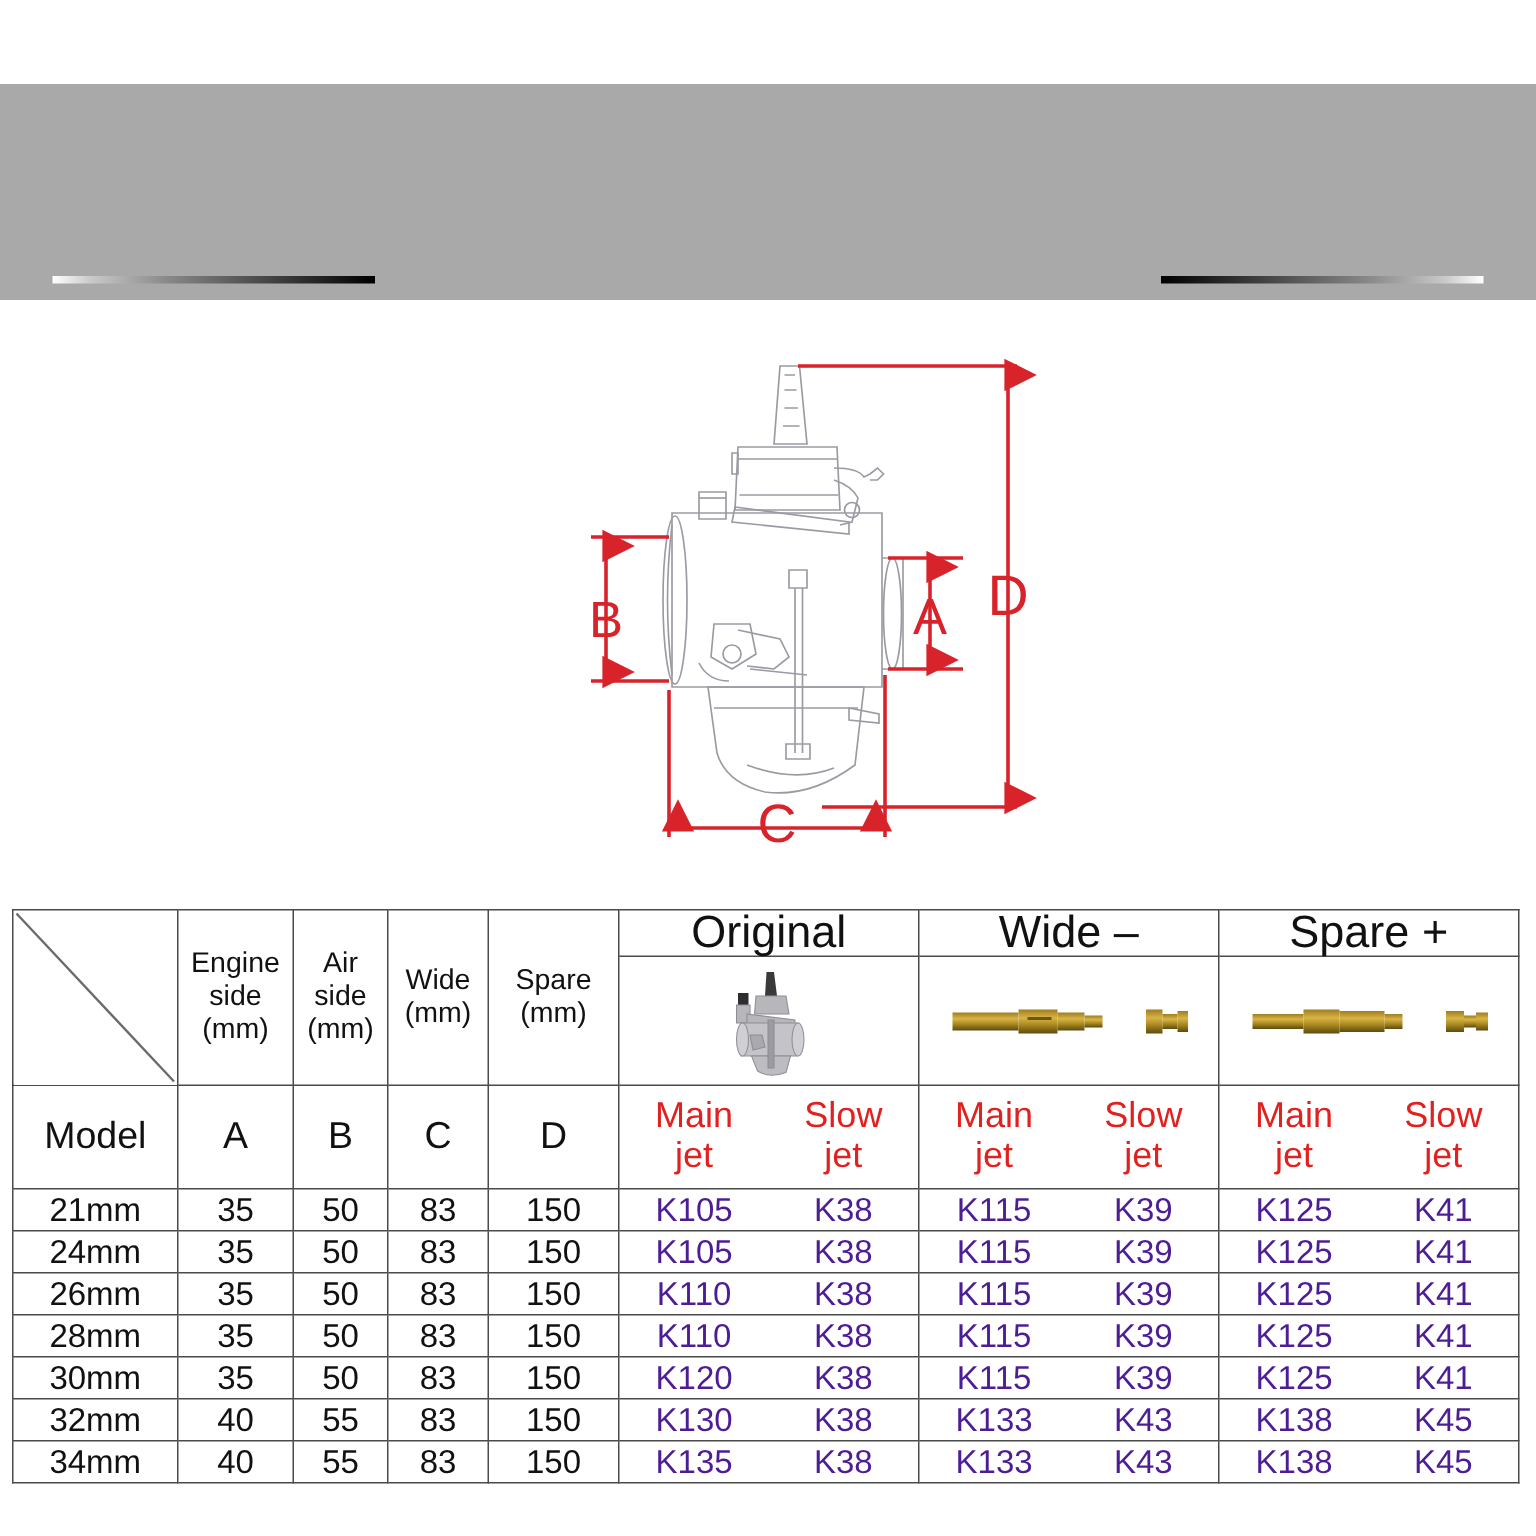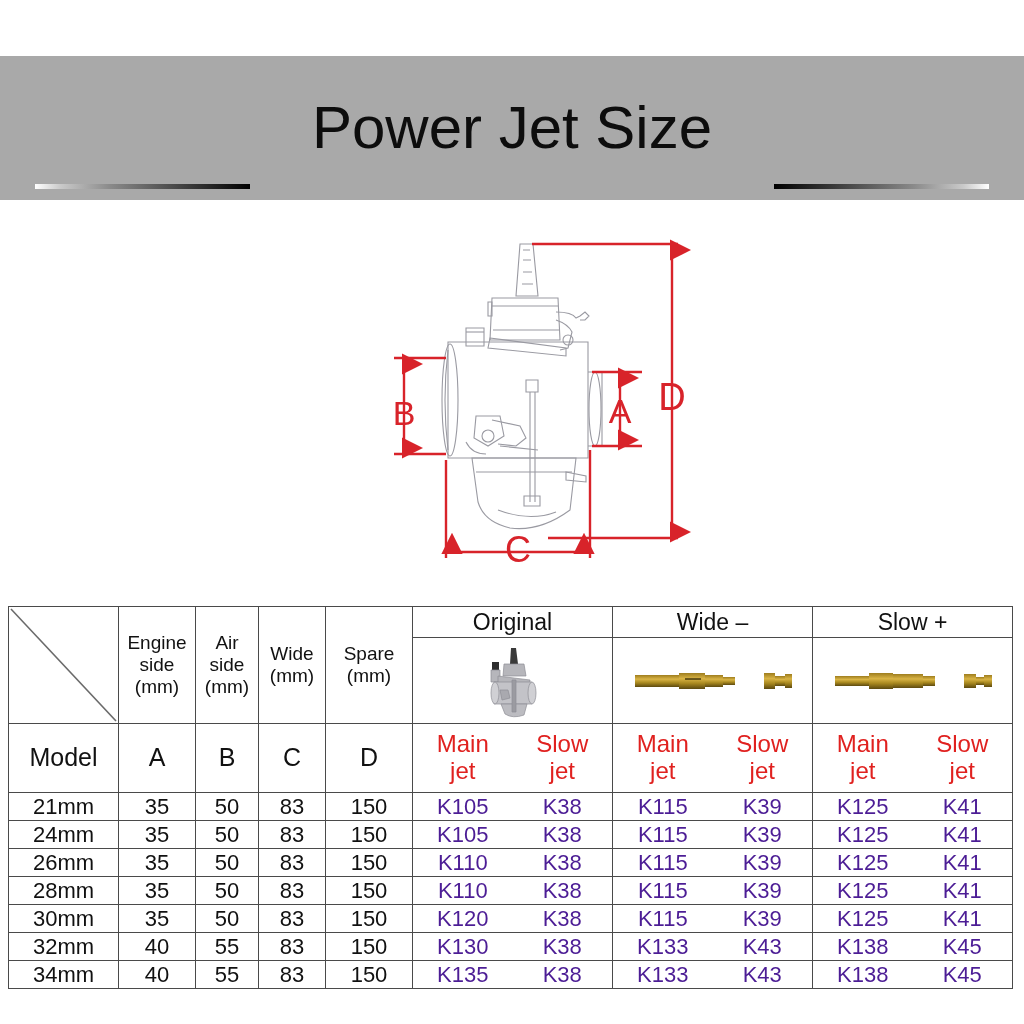--- a/index.html
+++ b/index.html
@@ -94,21 +94,21 @@
     left: 0; top: 0;
     width: 100%; height: 100%;
   }
   .dim-head {
     font-size: 19px;
     line-height: 1.15;
     color: #111;
     padding: 0 2px;
   }
   .group-label {
-    font-size: 23px;
+    font-size: 30px;
     color: #111;
     height: 30px;
     line-height: 30px;
   }
   .group-img-cell {
     height: 85px;
     padding: 0;
   }
 
   
@@ -161,21 +161,20 @@
     justify-content: center;
     gap: 26px;
     height: 85px;
   }
 </style>
 </head>
 <body>
 
 <div class="banner">
   <div class="rule rule-left"></div>
-  <div class="banner-title">Power Jet Size</div>
   <div class="rule rule-right"></div>
 </div>
 
 <div class="diagram">
   <svg viewBox="0 0 340 350" width="340" height="350" xmlns="http://www.w3.org/2000/svg">
     <defs>
       <marker id="arrUp" markerWidth="9" markerHeight="9" refX="4.5" refY="8" orient="auto">
         <path d="M4.5 0 L9 9 L0 9 Z" fill="#d8232a"></path>
       </marker>
       <marker id="arrDown" markerWidth="9" markerHeight="9" refX="4.5" refY="8" orient="auto">
@@ -285,21 +284,21 @@
       <td class="dim-head" rowspan="2">
         <div>Wide</div>
         <div>(mm)</div>
       </td>
       <td class="dim-head" rowspan="2">
         <div>Spare</div>
         <div>(mm)</div>
       </td>
       <td class="group-label">Original</td>
       <td class="group-label">Wide –</td>
-      <td class="group-label">Slow +</td>
+      <td class="group-label">Spare +</td>
     </tr>
 
     <tr>
       <td class="group-img-cell">
         <svg class="carb-thumb" viewBox="0 0 78 78">
           <rect x="0" y="0" width="78" height="78" fill="#ffffff"></rect>
           <g fill="#b6b6bb" stroke="#8e8e95" stroke-width="0.7">
             <path d="M37 6 L42 6 L44 22 L36 22 Z" fill="#3a3a3a" stroke="none"></path>
             <path d="M30 22 L50 22 L52 34 L29 34 Z"></path>
             <path d="M18 20 L25 20 L25 28 L18 28 Z" fill="#2e2e2e" stroke="none"></path>

